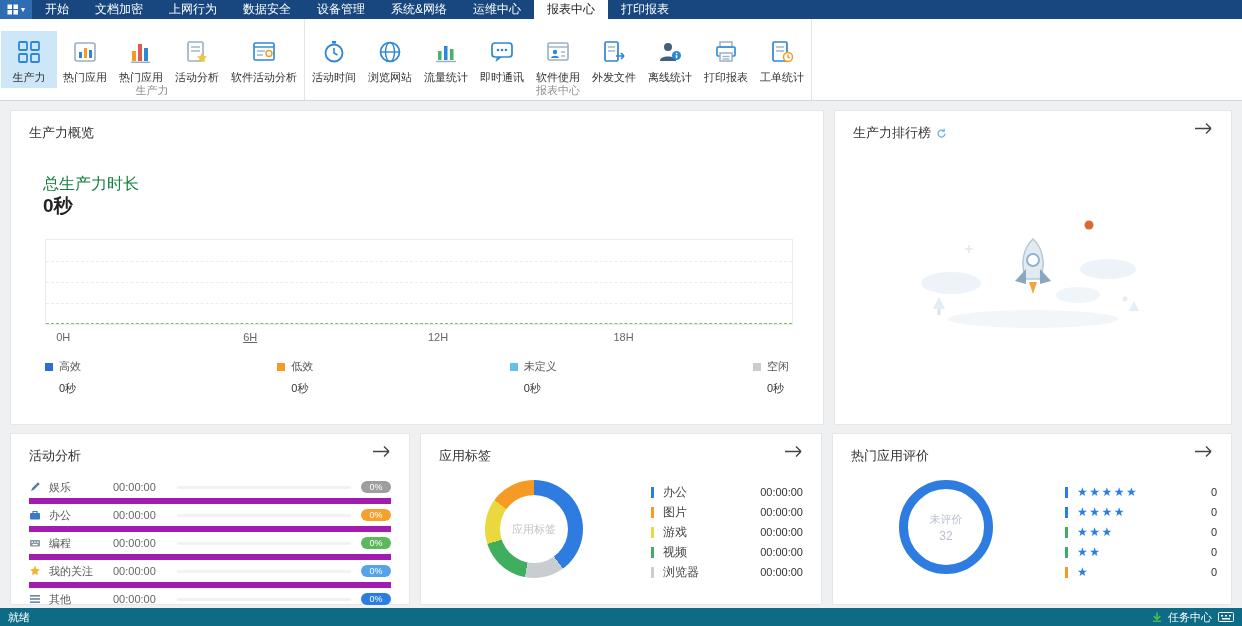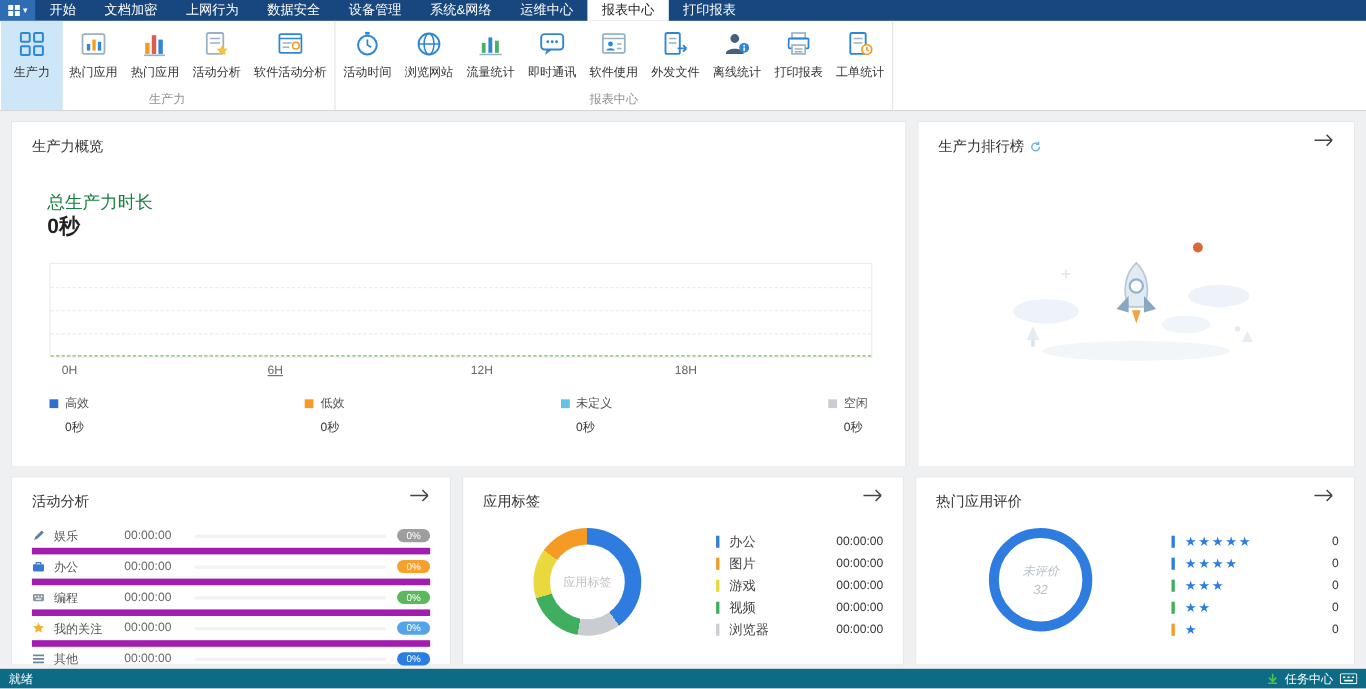--- a/index.html
+++ b/index.html
@@ -8,21 +8,21 @@
 
   
   .menubar{position:absolute;top:0;left:0;right:0;height:19px;background:#17477e;display:flex;align-items:stretch;color:#fff;font-size:12px;}
   .app-btn{width:32px;background:#2f6db3;display:flex;align-items:center;justify-content:center;gap:2px;cursor:pointer;}
   .app-btn .caret{font-size:8px;line-height:1;}
   .menu-item{padding:0 13px;display:flex;align-items:center;cursor:pointer;white-space:nowrap;}
   .menu-item.active{background:#fff;color:#222;}
 
   
   .ribbon{position:absolute;top:19px;left:0;right:0;height:82px;background:#fff;border-bottom:1px solid #d6d6d6;display:flex;box-sizing:border-box;}
-  .rgroup{position:relative;display:flex;align-items:stretch;border-right:1px solid #e4e4e4;padding:0 1px;}
+  .rgroup{position:relative;display:flex;align-items:stretch;border-right:1px solid #e4e4e4;padding:12px 1px;}
   .rfill{flex:1;}
   .rbtn{display:flex;flex-direction:column;align-items:center;justify-content:flex-start;padding:7px 6px 0;min-width:44px;cursor:pointer;}
   .rbtn.selected{background:#cde6f8;}
   .rlabel{font-size:11px;color:#333;margin-top:4px;white-space:nowrap;}
   .glabel{position:absolute;bottom:2px;left:0;right:0;text-align:center;font-size:11px;color:#8f8f8f;pointer-events:none;}
 
   
   .card{position:absolute;background:#fff;border:1px solid #e6e6e6;box-sizing:border-box;}
   .card-title{position:absolute;left:18px;top:13px;font-size:13px;color:#333;}
   .arrow-btn{position:absolute;right:18px;top:10px;cursor:pointer;}
@@ -69,21 +69,21 @@
   .donut::after{content:'';position:absolute;inset:15px;background:#fff;border-radius:50%;}
   .donut-center{position:absolute;inset:0;display:flex;align-items:center;justify-content:center;font-size:11px;color:#c3c3c3;z-index:1;white-space:nowrap;}
   .tlegend{position:absolute;left:230px;top:48px;right:18px;}
   .trow{display:flex;align-items:center;height:20px;}
   .vbar{width:3px;height:11px;margin-right:9px;flex:0 0 auto;}
   .t0{background:#2e7ce0;}.t1{background:#f59a23;}.t2{background:#ead83f;}.t3{background:#3faf5f;}.t4{background:#c9cdd1;}
   .tlabel{flex:1;color:#444;font-size:12px;}
   .tval{color:#333;font-size:11px;}
 
   
-  .ring{position:absolute;left:66px;top:46px;width:76px;height:76px;border:9px solid #2e7ce0;border-radius:50%;display:flex;flex-direction:column;align-items:center;justify-content:center;color:#b9c2cc;font-style:italic;}
+  .ring{position:absolute;left:66px;top:46px;width:76px;height:76px;border:9px solid #2e7ce0;border-radius:50%;display:flex;flex-direction:column;align-items:center;justify-content:center;color:#b9c2cc;}
   .ring .rl1{font-size:11px;}
   .ring .rl2{font-size:12px;margin-top:2px;}
   .rlegend{position:absolute;left:232px;top:48px;right:14px;}
   .rrow{display:flex;align-items:center;height:20px;}
   .r0{background:#2a7de1;}.r1{background:#2a7de1;}.r2{background:#3faf5f;}.r3{background:#3faf5f;}.r4{background:#f59a23;}
   .rstars{flex:1;color:#2a7de1;font-size:12px;letter-spacing:1.5px;}
   .rcount{font-size:11px;color:#333;}
 
   
   .statusbar{position:absolute;left:0;right:0;bottom:0;height:18px;background:#0d6b86;color:#fff;font-size:11px;display:flex;align-items:center;padding:0 8px;box-sizing:border-box;}

